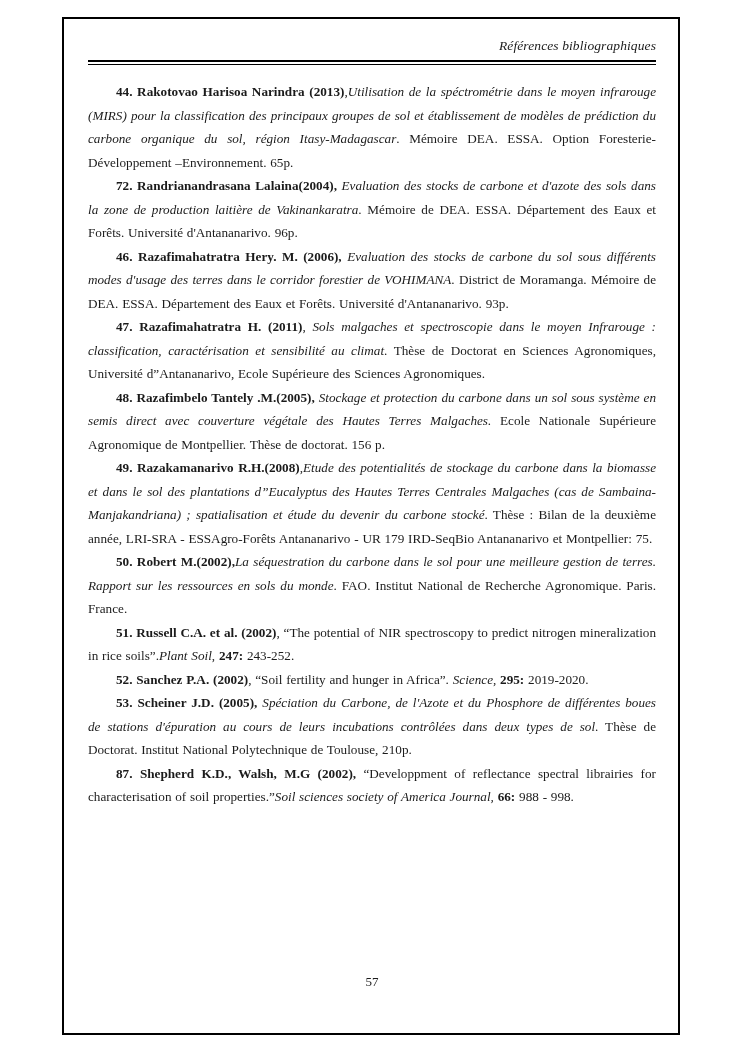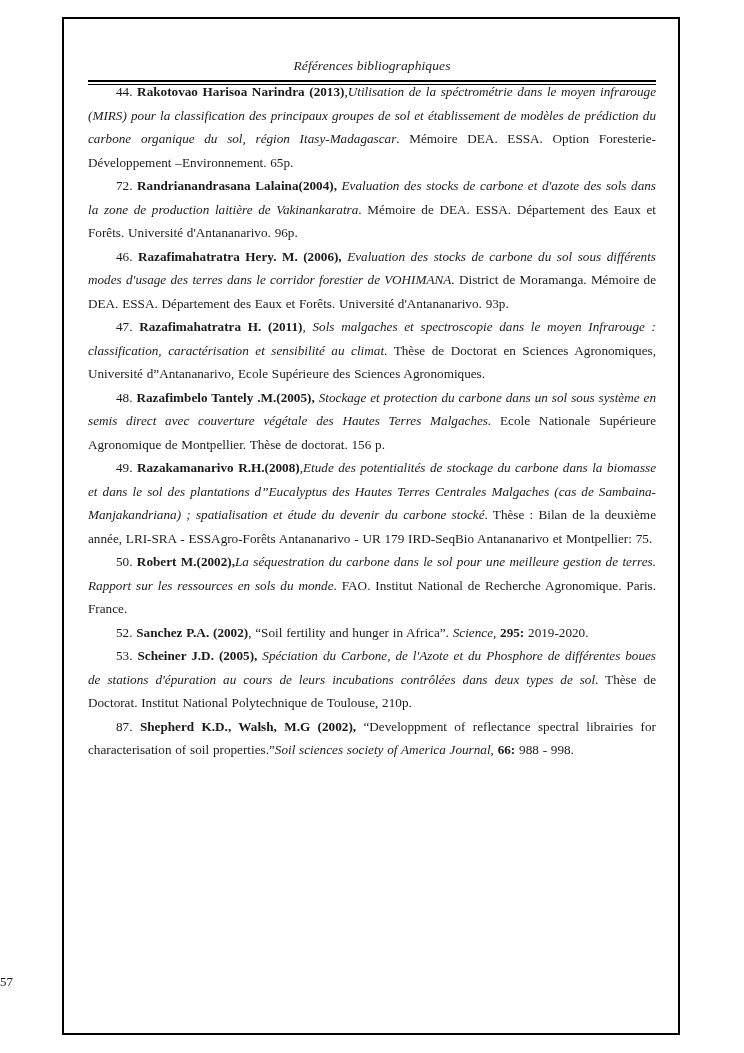--- a/index.html
+++ b/index.html
@@ -22,27 +22,26 @@
     box-sizing: border-box;
     pointer-events: none;
   }
   .header {
     position: absolute;
     left: 88px;
     right: 88px;
     top: 38px;
   }
   .header-title {
-    text-align: center;
+    text-align: right;
     font-style: italic;
     font-size: 13.5px;
     line-height: 16px;
     padding-bottom: 6px;
     letter-spacing: 0.1px;
-    margin-top: 20px;
   }
   .header-rule {
     height: 2px;
     border-top: 2px solid #000000;
     border-bottom: 1px solid #000000;
   }
   .content {
     position: absolute;
     left: 88px;
     right: 88px;
@@ -52,26 +51,27 @@
     margin: 0;
     text-align: justify;
     text-indent: 28px;
     font-size: 13.2px;
     line-height: 23.5px;
     word-spacing: 0.5px;
   }
   .seg-n { font-weight: normal; font-style: normal; }
   .seg-b { font-weight: bold; font-style: normal; }
   .seg-i { font-style: italic; font-weight: normal; }
-  .ref-num { font-weight: normal; margin-top: 19px; }
+  .ref-num { font-weight: bold; margin-top: 19px; }
   .footer {
     position: absolute;
     left: 0;
     right: 0;
     top: 974px;
+    text-align: center;
     font-size: 13px;
     font-family: Liberation Serif, serif;
   }
 </style>
 </head>
 <body>
 
 <div class="page-frame"></div>
 
 <div class="header">
@@ -80,18 +80,19 @@
 </div>
 
 <div class="content">
     <p class="ref"><span class="ref-num">44. </span><span class="seg-b">Rakotovao Harisoa Narindra (2013)</span><span class="seg-n">,</span><span class="seg-i">Utilisation de la spéctrométrie dans le moyen infrarouge  (MIRS) pour la classification des principaux groupes de sol et établissement de modèles de prédiction du carbone organique du sol, région Itasy-Madagascar</span><span class="seg-n">. Mémoire DEA. ESSA. Option Foresterie- Développement –Environnement. 65p.</span></p>
     <p class="ref"><span class="ref-num">72. </span><span class="seg-b">Randrianandrasana Lalaina(2004),</span><span class="seg-i"> Evaluation des stocks de carbone et d'azote des sols dans la zone de production laitière de Vakinankaratra</span><span class="seg-n">. Mémoire de DEA. ESSA. Département des Eaux et Forêts. Université d'Antananarivo. 96p.</span></p>
     <p class="ref"><span class="ref-num">46. </span><span class="seg-b">Razafimahatratra Hery. M. (2006),</span><span class="seg-i"> Evaluation des stocks de carbone du sol sous différents modes d'usage des terres dans le corridor forestier de VOHIMANA</span><span class="seg-n">. District de Moramanga. Mémoire de DEA. ESSA. Département des Eaux et Forêts. Université d'Antananarivo. 93p.</span></p>
     <p class="ref"><span class="ref-num">47. </span><span class="seg-b">Razafimahatratra H. (2011)</span><span class="seg-n">, </span><span class="seg-i">Sols malgaches et spectroscopie dans le moyen Infrarouge : classification, caractérisation et sensibilité au climat</span><span class="seg-n">. Thèse de Doctorat en Sciences Agronomiques, Université d”Antananarivo, Ecole Supérieure des Sciences Agronomiques.</span></p>
     <p class="ref"><span class="ref-num">48. </span><span class="seg-b">Razafimbelo Tantely .M.(2005),</span><span class="seg-i"> Stockage et protection du carbone dans un sol sous système en semis direct avec couverture végétale des Hautes Terres Malgaches.</span><span class="seg-n"> Ecole Nationale Supérieure Agronomique de Montpellier. Thèse de doctorat. 156 p.</span></p>
     <p class="ref"><span class="ref-num">49. </span><span class="seg-b">Razakamanarivo R.H.(2008)</span><span class="seg-n">,</span><span class="seg-i">Etude des potentialités de stockage du carbone dans la biomasse et dans le sol des plantations d”Eucalyptus des Hautes Terres Centrales Malgaches (cas de Sambaina-Manjakandriana) ; spatialisation et étude du devenir du carbone stocké</span><span class="seg-n">. Thèse : Bilan de la deuxième année, LRI-SRA - ESSAgro-Forêts Antananarivo - UR 179 IRD-SeqBio Antananarivo et Montpellier: 75.</span></p>
     <p class="ref"><span class="ref-num">50. </span><span class="seg-b">Robert M.(2002),</span><span class="seg-i">La séquestration du carbone dans le sol pour une meilleure gestion de terres. Rapport sur les ressources en sols du monde</span><span class="seg-n">. FAO. Institut National de Recherche Agronomique. Paris. France.</span></p>
+    <p class="ref"><span class="ref-num">51. </span><span class="seg-b">Russell C.A. et al. (2002)</span><span class="seg-n">, “The potential of NIR spectroscopy to predict nitrogen mineralization in rice soils”.</span><span class="seg-i">Plant Soil</span><span class="seg-n">, </span><span class="seg-b">247:</span><span class="seg-n"> 243-252.</span></p>
     <p class="ref"><span class="ref-num">52. </span><span class="seg-b">Sanchez P.A. (2002)</span><span class="seg-n">, “Soil fertility and hunger in Africa”. </span><span class="seg-i">Science</span><span class="seg-n">, </span><span class="seg-b">295:</span><span class="seg-n"> 2019-2020.</span></p>
     <p class="ref"><span class="ref-num">53. </span><span class="seg-b">Scheiner J.D. (2005),</span><span class="seg-i"> Spéciation du Carbone, de l'Azote et du Phosphore de différentes boues de stations d'épuration au cours de leurs incubations contrôlées dans deux types de sol</span><span class="seg-n">. Thèse de Doctorat. Institut National Polytechnique de Toulouse, 210p.</span></p>
     <p class="ref"><span class="ref-num">87. </span><span class="seg-b">Shepherd K.D., Walsh, M.G (2002),</span><span class="seg-n"> “Developpment of reflectance spectral librairies for characterisation of soil properties.”</span><span class="seg-i">Soil sciences society of America Journal,</span><span class="seg-n"> </span><span class="seg-b">66:</span><span class="seg-n"> 988 - 998.</span></p>
   </div>
 
 <div class="footer">57</div>
 
 </body></html>

